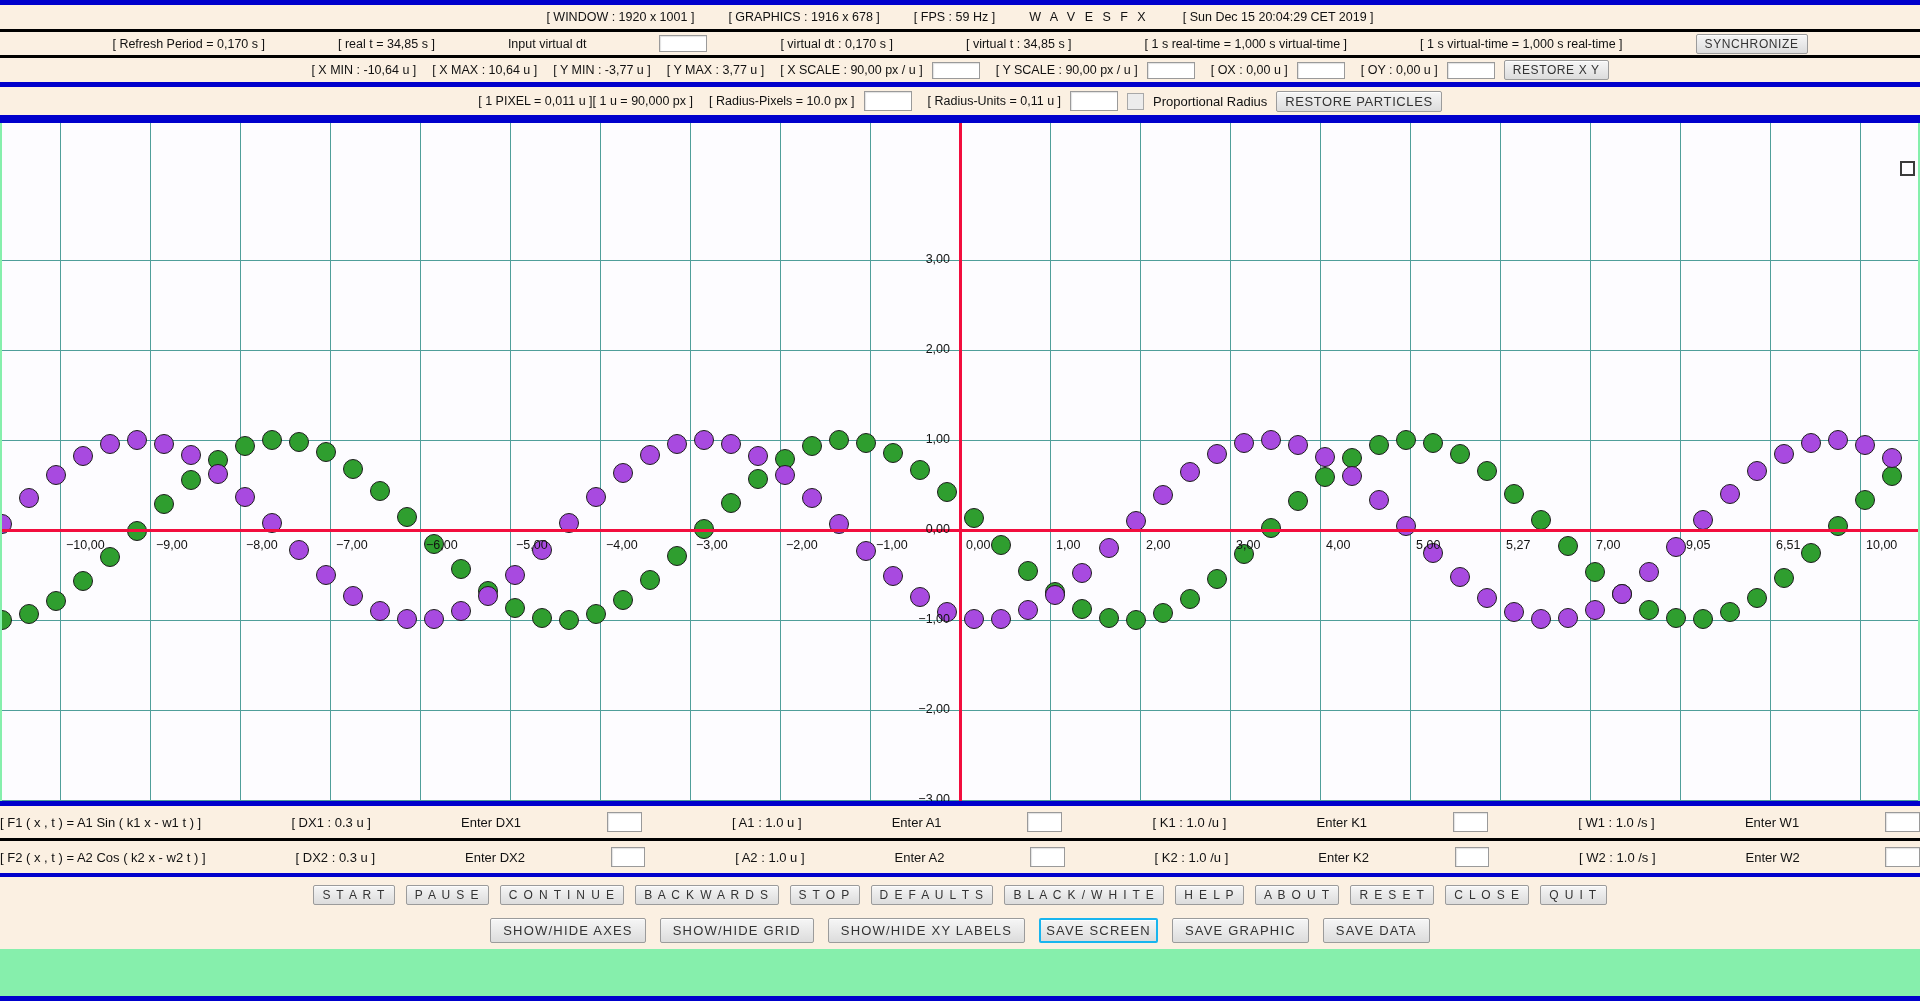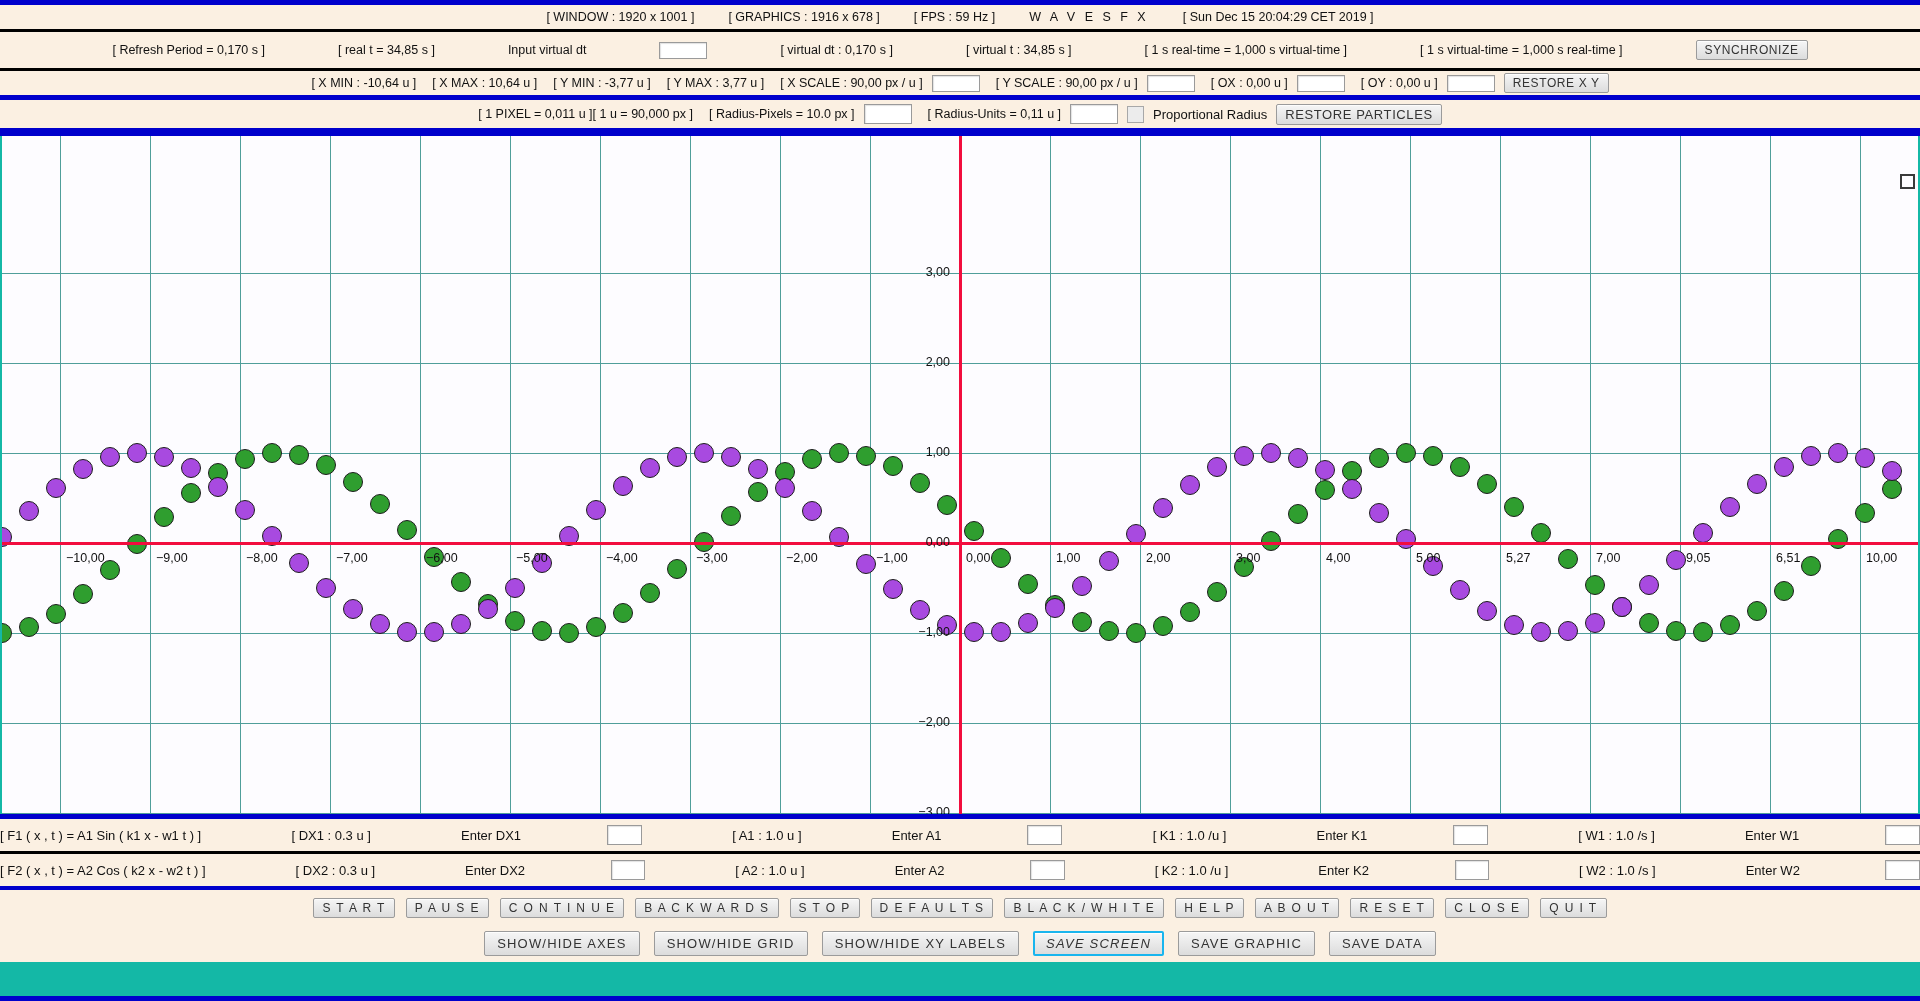--- a/index.html
+++ b/index.html
@@ -3,30 +3,30 @@
 <meta charset="utf-8">
 <title>WAVES FX</title>
 <style>
   html,body{margin:0;padding:0;}
   body{
     width:1920px;height:1001px;overflow:hidden;
     background:#faefe0;
     font-family:"Liberation Sans", sans-serif;
     font-size:12px;color:#111;
   }
-  .app{width:1920px;height:1001px;position:relative;background:#14b8a6;box-sizing:border-box;}
+  .app{width:1920px;height:1001px;position:relative;background:#86efac;box-sizing:border-box;}
 
   
   .rowband{background:#fbf0e2;display:flex;align-items:center;justify-content:center;
            box-sizing:border-box;width:100%;}
   .blueline{background:#0000cc;width:100%;}
   .blackline{background:#000;width:100%;}
 
   .r1{height:24px;}
-  .r2{height:36px;gap:32px;}
+  .r2{height:23px;gap:32px;}
   .r3{height:24px;}
   .r4{height:28px;}
   .r5{height:22px;}
 
   .fld{font-size:12.5px;white-space:nowrap;color:#111;}
 
   .title-waves{letter-spacing:3px;font-size:12.5px;}
 
   
   .tbox{
@@ -61,21 +61,21 @@
   .hgrid{height:1px;width:100%;left:0;}
   .axisv{position:absolute;width:3px;height:100%;top:0;background:#f20d3e;}
   .axish{position:absolute;height:3px;width:100%;left:0;background:#f20d3e;}
   .tick{position:absolute;font-size:12.5px;color:#111;font-family:"Liberation Sans",sans-serif;white-space:nowrap;}
   .ptc{position:absolute;border-radius:50%;box-sizing:border-box;border:1px solid #1d1d1d;}
   .pg{background:#2f9e2f;}
   .pp{background:#a84ae0;}
   .corner-sq{position:absolute;width:11px;height:11px;border:2px solid #3a3a3a;background:#fdfcff;}
 
   
-  .frow{height:32px;display:flex;align-items:center;justify-content:flex-end;background:#fbf0e2;gap:40px;}
+  .frow{height:32px;display:flex;align-items:center;justify-content:flex-start;background:#fbf0e2;gap:40px;}
   .frow .fld{font-size:13px;}
   .btnrow{display:flex;align-items:center;justify-content:center;gap:11px;background:#fbf0e2;height:35px;}
   .btnrow2{display:flex;align-items:center;justify-content:center;gap:14px;background:#fbf0e2;height:37px;}
   .sp{display:inline-block;width:16px;}
   .sp-s{display:inline-block;width:9px;}
   .sp-l{display:inline-block;width:34px;}
 </style>
 </head>
 <body>
 
@@ -447,19 +447,19 @@
       <button class="gbtn">H E L P</button>
       <button class="gbtn">A B O U T</button>
       <button class="gbtn">R E S E T</button>
       <button class="gbtn">C L O S E</button>
       <button class="gbtn">Q U I T</button>
     </div>
   <div class="btnrow2" id="btnrow2">
       <button class="gbtn tight" style="font-size: 13px; letter-spacing: 1.2px; padding: 4px 12px;">SHOW/HIDE AXES</button>
       <button class="gbtn tight" style="font-size: 13px; letter-spacing: 1.2px; padding: 4px 12px;">SHOW/HIDE GRID</button>
       <button class="gbtn tight" style="font-size: 13px; letter-spacing: 1.2px; padding: 4px 12px;">SHOW/HIDE XY LABELS</button>
-      <button class="gbtn tight sel" style="font-size: 13px; letter-spacing: 1.2px; padding: 3px 11px; font-style: italic;">SAVE SCREEN</button>
+      <button class="gbtn tight sel" style="font-size: 13px; letter-spacing: 1.2px; padding: 3px 5px;">SAVE SCREEN</button>
       <button class="gbtn tight" style="font-size: 13px; letter-spacing: 1.2px; padding: 4px 12px;">SAVE GRAPHIC</button>
       <button class="gbtn tight" style="font-size: 13px; letter-spacing: 1.2px; padding: 4px 12px;">SAVE DATA</button>
     </div>
 
   <div class="blueline" style="height:5px;position:absolute;bottom:0;left:0"></div>
 </div>
 
 </body></html>

